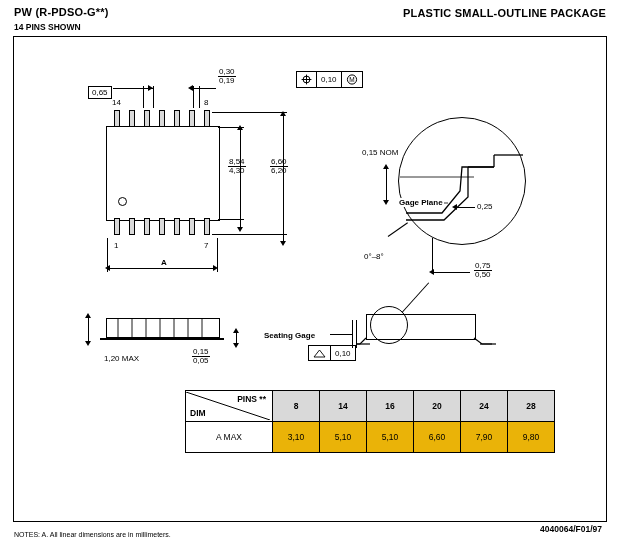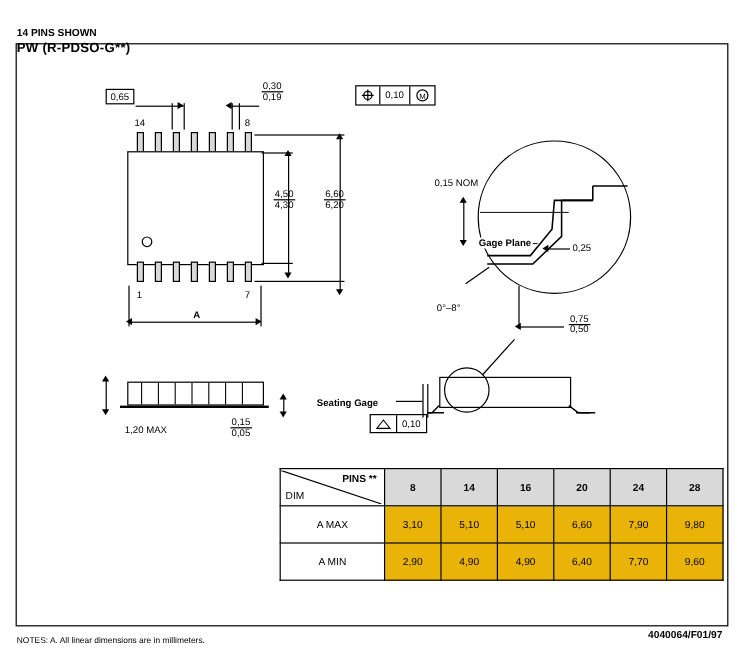--- a/index.html
+++ b/index.html
@@ -20,21 +20,20 @@
     width: 620px;
     height: 542px;
   }
   .hdr-left {
     position: absolute;
     left: 14px;
     top: 6px;
     font-size: 11px;
     font-weight: bold;
     letter-spacing: 0.2px;
-    margin-top: 28px;
   }
   .hdr-sub {
     position: absolute;
     left: 14px;
     top: 22px;
     font-size: 8.5px;
     font-weight: bold;
   }
   .hdr-right {
     position: absolute;
@@ -160,21 +159,20 @@
     position: absolute;
     border: 1.5px solid #000;
     background: #fff;
   }
 
   
   .tbl {
     position: absolute;
     border-collapse: collapse;
     font-size: 8.5px;
-    margin-left: 48px;
   }
   .tbl td, .tbl th {
     border: 1px solid #000;
     text-align: center;
     font-weight: normal;
     height: 28px;
   }
   .tbl .hdrcell {
     background: #d9d9d9;
     font-weight: bold;
@@ -203,35 +201,36 @@
   }
   .diagcorner .pinslbl {
     position: absolute;
     right: 4px; top: 2px;
     font-weight: bold;
     font-size: 8.5px;
   }
   .diagcorner .dimlbl {
     position: absolute;
     left: 4px; bottom: 2px;
-    font-weight: normal;
+    font-weight: bold;
     font-size: 8.5px;
   }
 </style>
 </head>
 <body>
 
 <div class="page">
 
   <div class="hdr-left">PW (R-PDSO-G**)</div>
   <div class="hdr-sub">14 PINS SHOWN</div>
+  <div class="hdr-right">PLASTIC SMALL-OUTLINE PACKAGE</div>
 
   <div class="frame"></div>
 
-  <div class="boxed" style="left:88px; top:74px;">0,65</div>
+  <div class="boxed" style="left:88px; top:86px;">0,65</div>
   <div class="ln hl" style="left:113px; top:88px; width:40px;"></div>
   <div class="arw arw-r" style="left:148px; top:85px;"></div>
   <div class="ln vl" style="left:143px; top:86px; height:22px;"></div>
   <div class="ln vl" style="left:153px; top:86px; height:22px;"></div>
 
   <div class="stack" style="left:218px; top:68px;text-align:center;">
     <div class="top">0,30</div>
     <div class="bot">0,19</div>
   </div>
   <div class="ln hl" style="left:190px; top:88px; width:26px;"></div>
@@ -280,21 +279,21 @@
 
   <div class="txt" style="left:114px; top:241px;">1</div>
   <div class="txt" style="left:204px; top:241px;">7</div>
 
   <div class="ln vl" style="left:240px; top:128px; height:100px;"></div>
   <div class="arw arw-u" style="left:237px; top:125px;"></div>
   <div class="arw arw-d" style="left:237px; top:227px;"></div>
   <div class="ln hl" style="left:218px; top:127px; width:26px;"></div>
   <div class="ln hl" style="left:218px; top:219px; width:26px;"></div>
   <div class="stack" style="left:228px; top:158px;">
-    <div class="top">4,50</div>
+    <div class="top">8,54</div>
     <div class="bot">4,30</div>
   </div>
 
   <div class="ln vl" style="left:283px; top:114px; height:128px;"></div>
   <div class="arw arw-u" style="left:280px; top:111px;"></div>
   <div class="arw arw-d" style="left:280px; top:241px;"></div>
   <div class="ln hl" style="left:212px; top:112px; width:75px;"></div>
   <div class="ln hl" style="left:212px; top:234px; width:75px;"></div>
   <div class="stack" style="left:270px; top:158px;">
     <div class="top">6,60</div>
@@ -411,28 +410,19 @@
     </tr>
     <tr>
       <td class="rowlbl">A  MAX</td>
       <td class="valcell">3,10</td>
       <td class="valcell">5,10</td>
       <td class="valcell">5,10</td>
       <td class="valcell">6,60</td>
       <td class="valcell">7,90</td>
       <td class="valcell">9,80</td>
     </tr>
-    <tr>
-      <td class="rowlbl">A  MIN</td>
-      <td class="valcell">2,90</td>
-      <td class="valcell">4,90</td>
-      <td class="valcell">4,90</td>
-      <td class="valcell">6,40</td>
-      <td class="valcell">7,70</td>
-      <td class="valcell">9,60</td>
-    </tr>
   </tbody>
     </table>
 
   <div class="docnum">4040064/F01/97</div>
   <div class="footnote">NOTES: A. All linear dimensions are in millimeters.</div>
 
 </div>
 
 </body></html>

